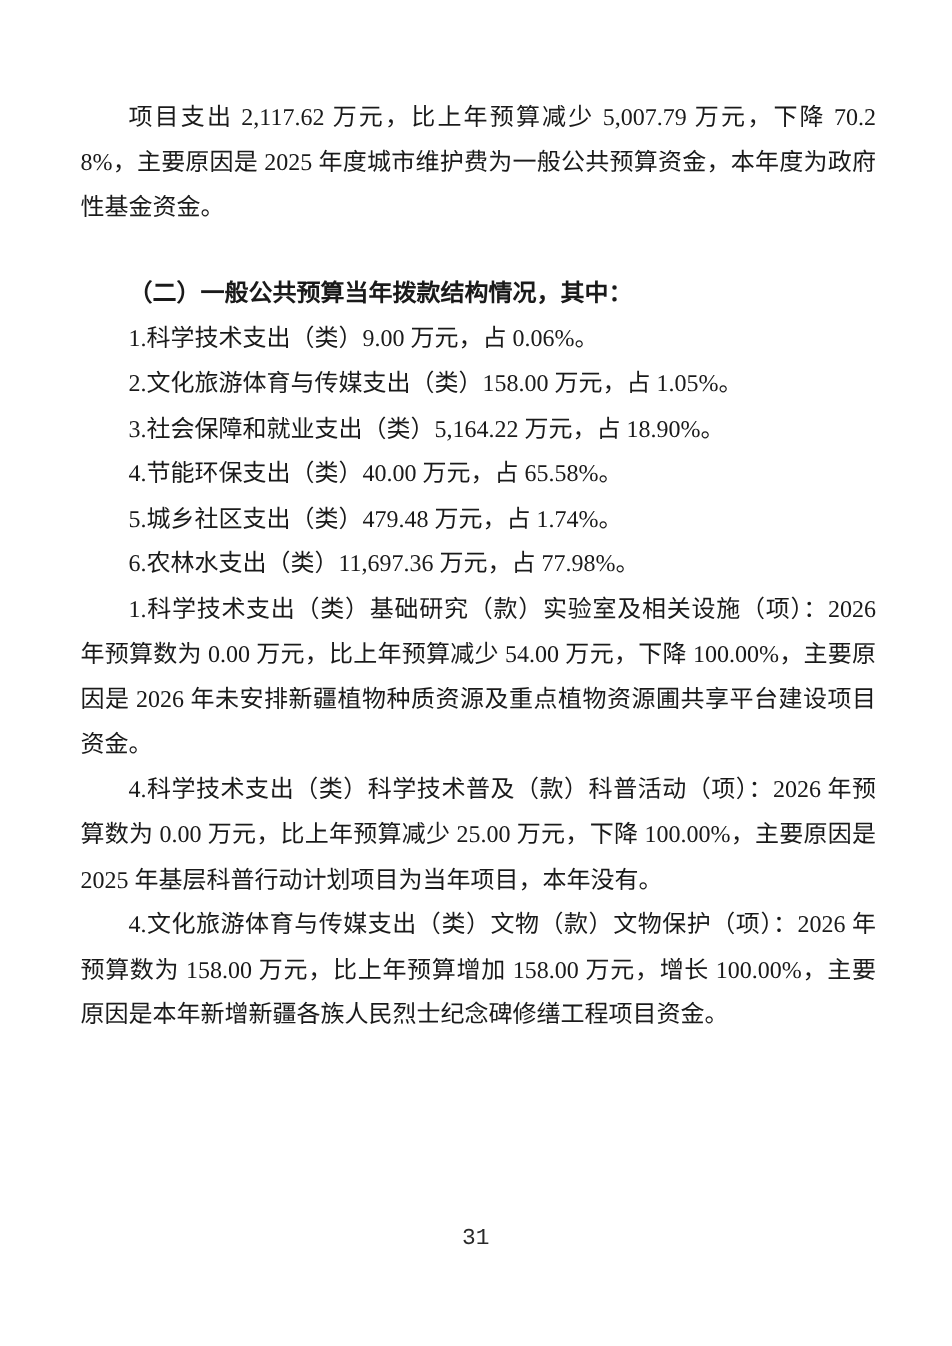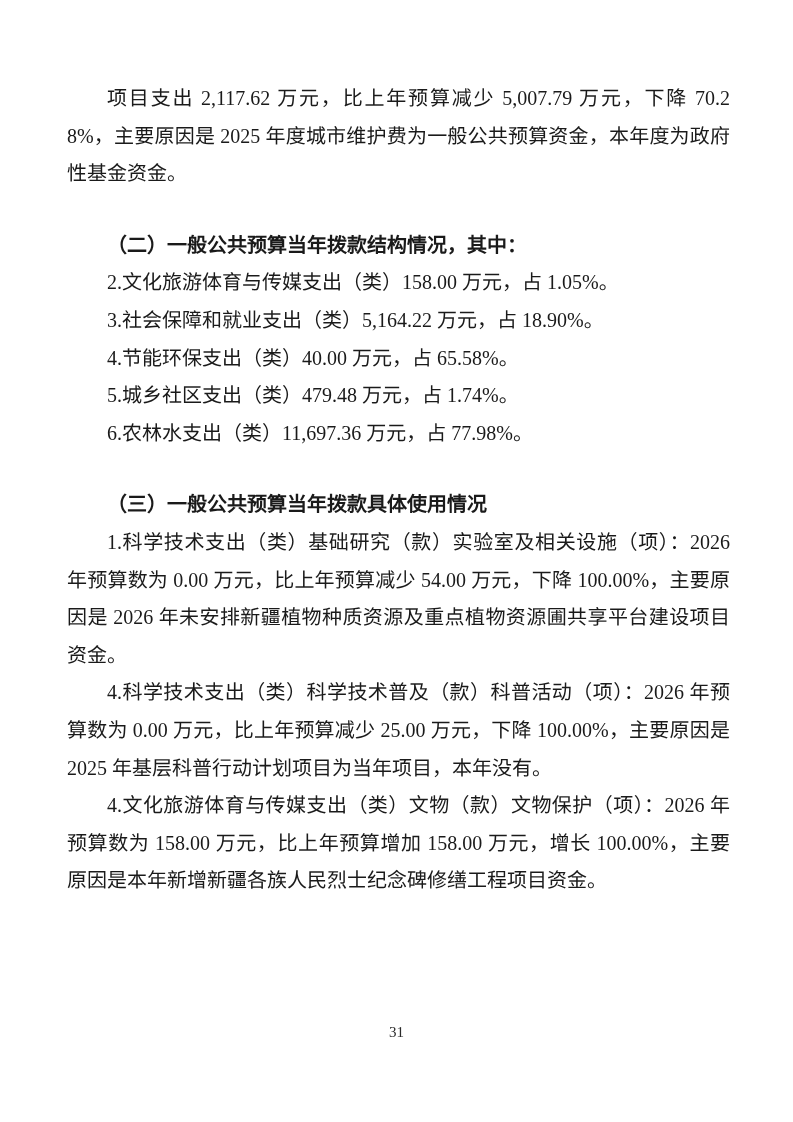--- a/index.html
+++ b/index.html
@@ -35,37 +35,37 @@
   .heading {
     font-weight: bold;
     margin-top: 34px;
   }
   .page-number {
     position: absolute;
     top: 1022px;
     left: 0;
     width: 100%;
     text-align: center;
-    font-size: 15px;
+    font-size: 19px;
     line-height: 20px;
     color: #2a2a2a;
-    font-family: Liberation Serif, serif;
+    font-family: Liberation Mono, monospace;
   }
 </style>
 </head>
 <body>
 
 <div class="page">
   <div class="content">
     <p class="para">项目支出 2,117.62 万元，比上年预算减少 5,007.79 万元，下降 70.28%，主要原因是 2025 年度城市维护费为一般公共预算资金，本年度为政府性基金资金。</p>
     <p class="para heading">（二）一般公共预算当年拨款结构情况，其中：</p>
+    <p class="para">1.科学技术支出（类）9.00 万元，占 0.06%。</p>
     <p class="para">2.文化旅游体育与传媒支出（类）158.00 万元，占 1.05%。</p>
     <p class="para">3.社会保障和就业支出（类）5,164.22 万元，占 18.90%。</p>
     <p class="para">4.节能环保支出（类）40.00 万元，占 65.58%。</p>
     <p class="para">5.城乡社区支出（类）479.48 万元，占 1.74%。</p>
     <p class="para">6.农林水支出（类）11,697.36 万元，占 77.98%。</p>
-    <p class="para heading">（三）一般公共预算当年拨款具体使用情况</p>
     <p class="para">1.科学技术支出（类）基础研究（款）实验室及相关设施（项）：2026 年预算数为 0.00 万元，比上年预算减少 54.00 万元，下降 100.00%，主要原因是 2026 年未安排新疆植物种质资源及重点植物资源圃共享平台建设项目资金。</p>
     <p class="para">4.科学技术支出（类）科学技术普及（款）科普活动（项）：2026 年预算数为 0.00 万元，比上年预算减少 25.00 万元，下降 100.00%，主要原因是 2025 年基层科普行动计划项目为当年项目，本年没有。</p>
     <p class="para">4.文化旅游体育与传媒支出（类）文物（款）文物保护（项）：2026 年预算数为 158.00 万元，比上年预算增加 158.00 万元，增长 100.00%，主要原因是本年新增新疆各族人民烈士纪念碑修缮工程项目资金。</p>
   </div>
   <div class="page-number">31</div>
 </div>
 
 </body></html>

